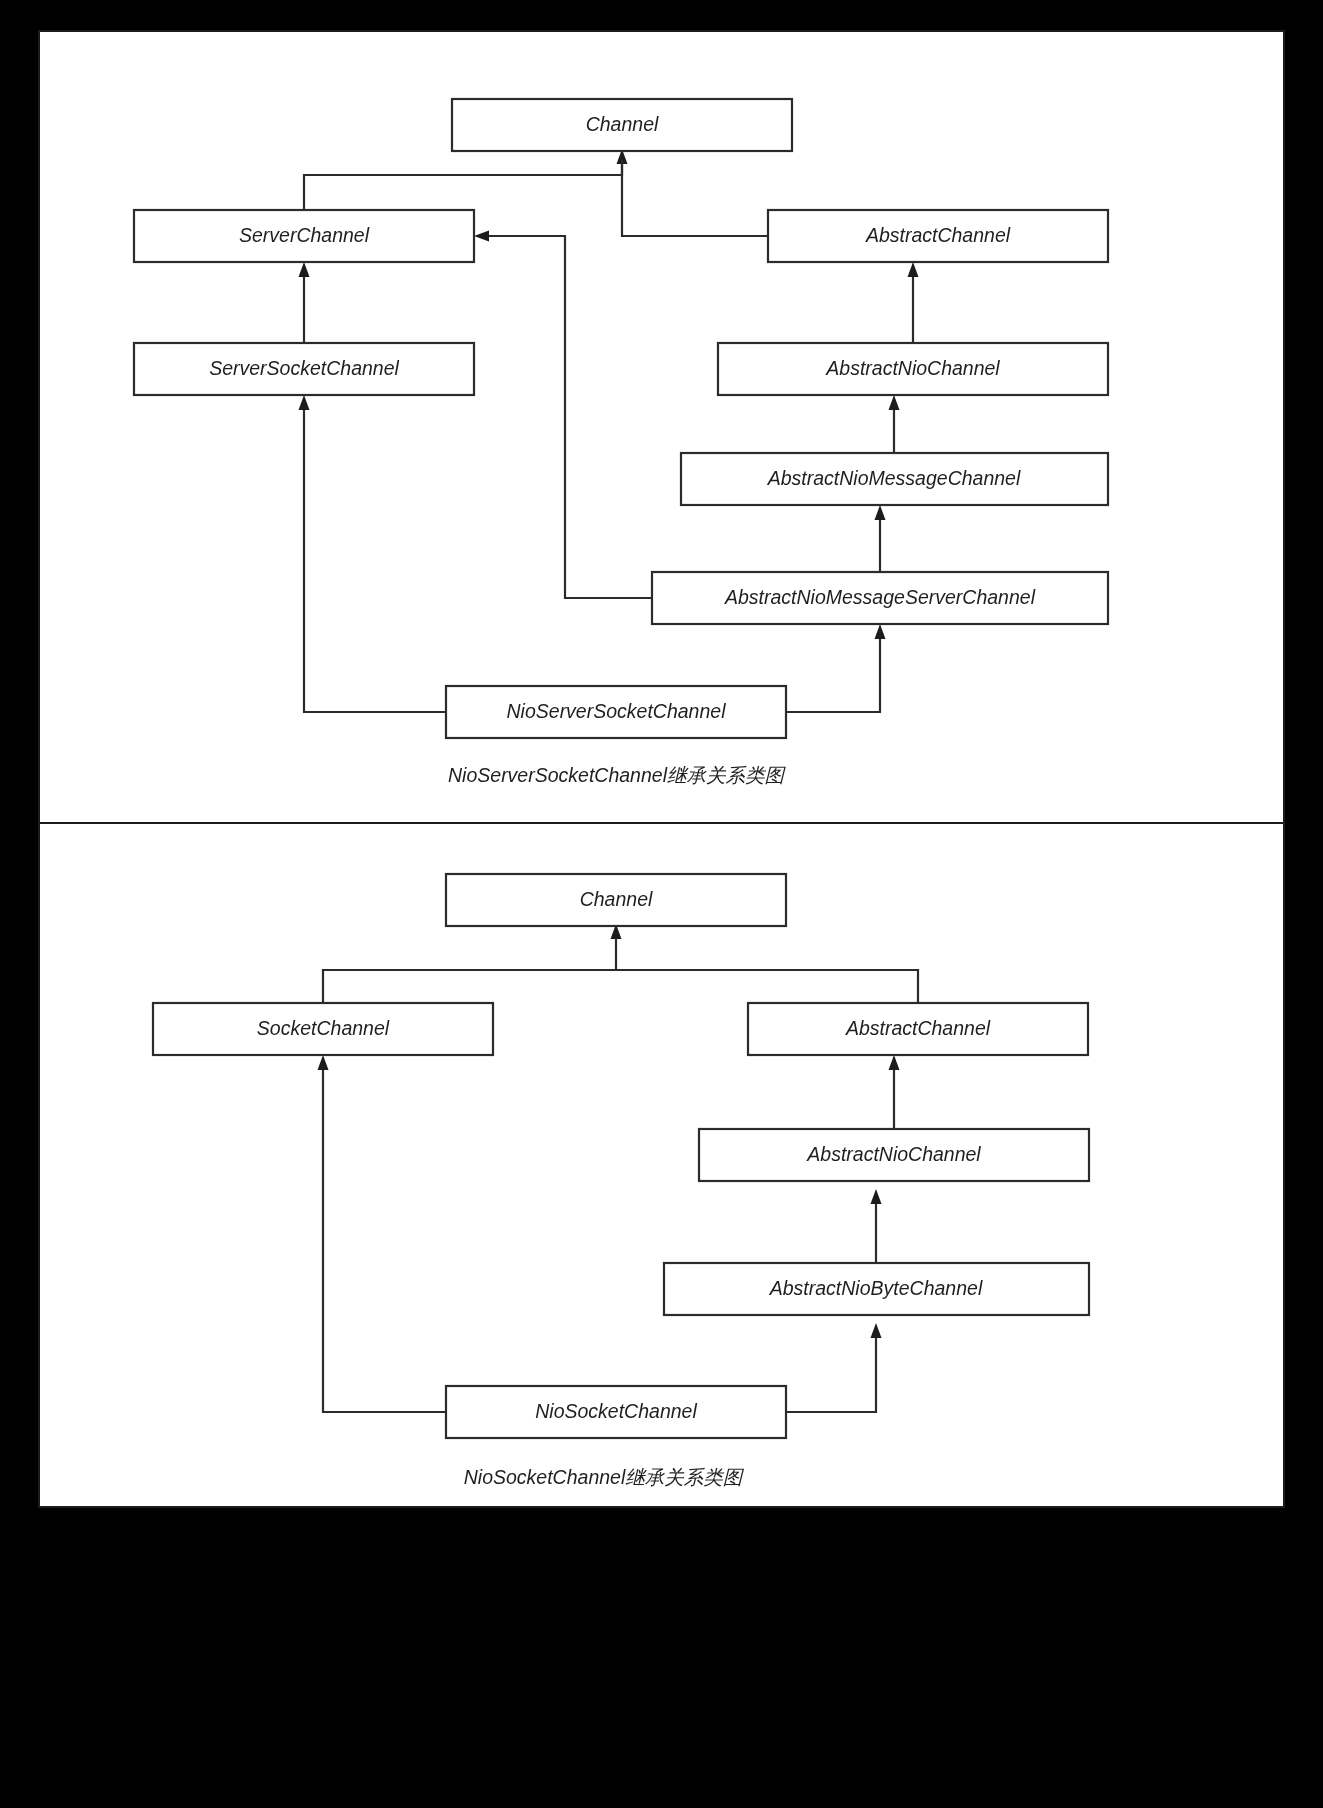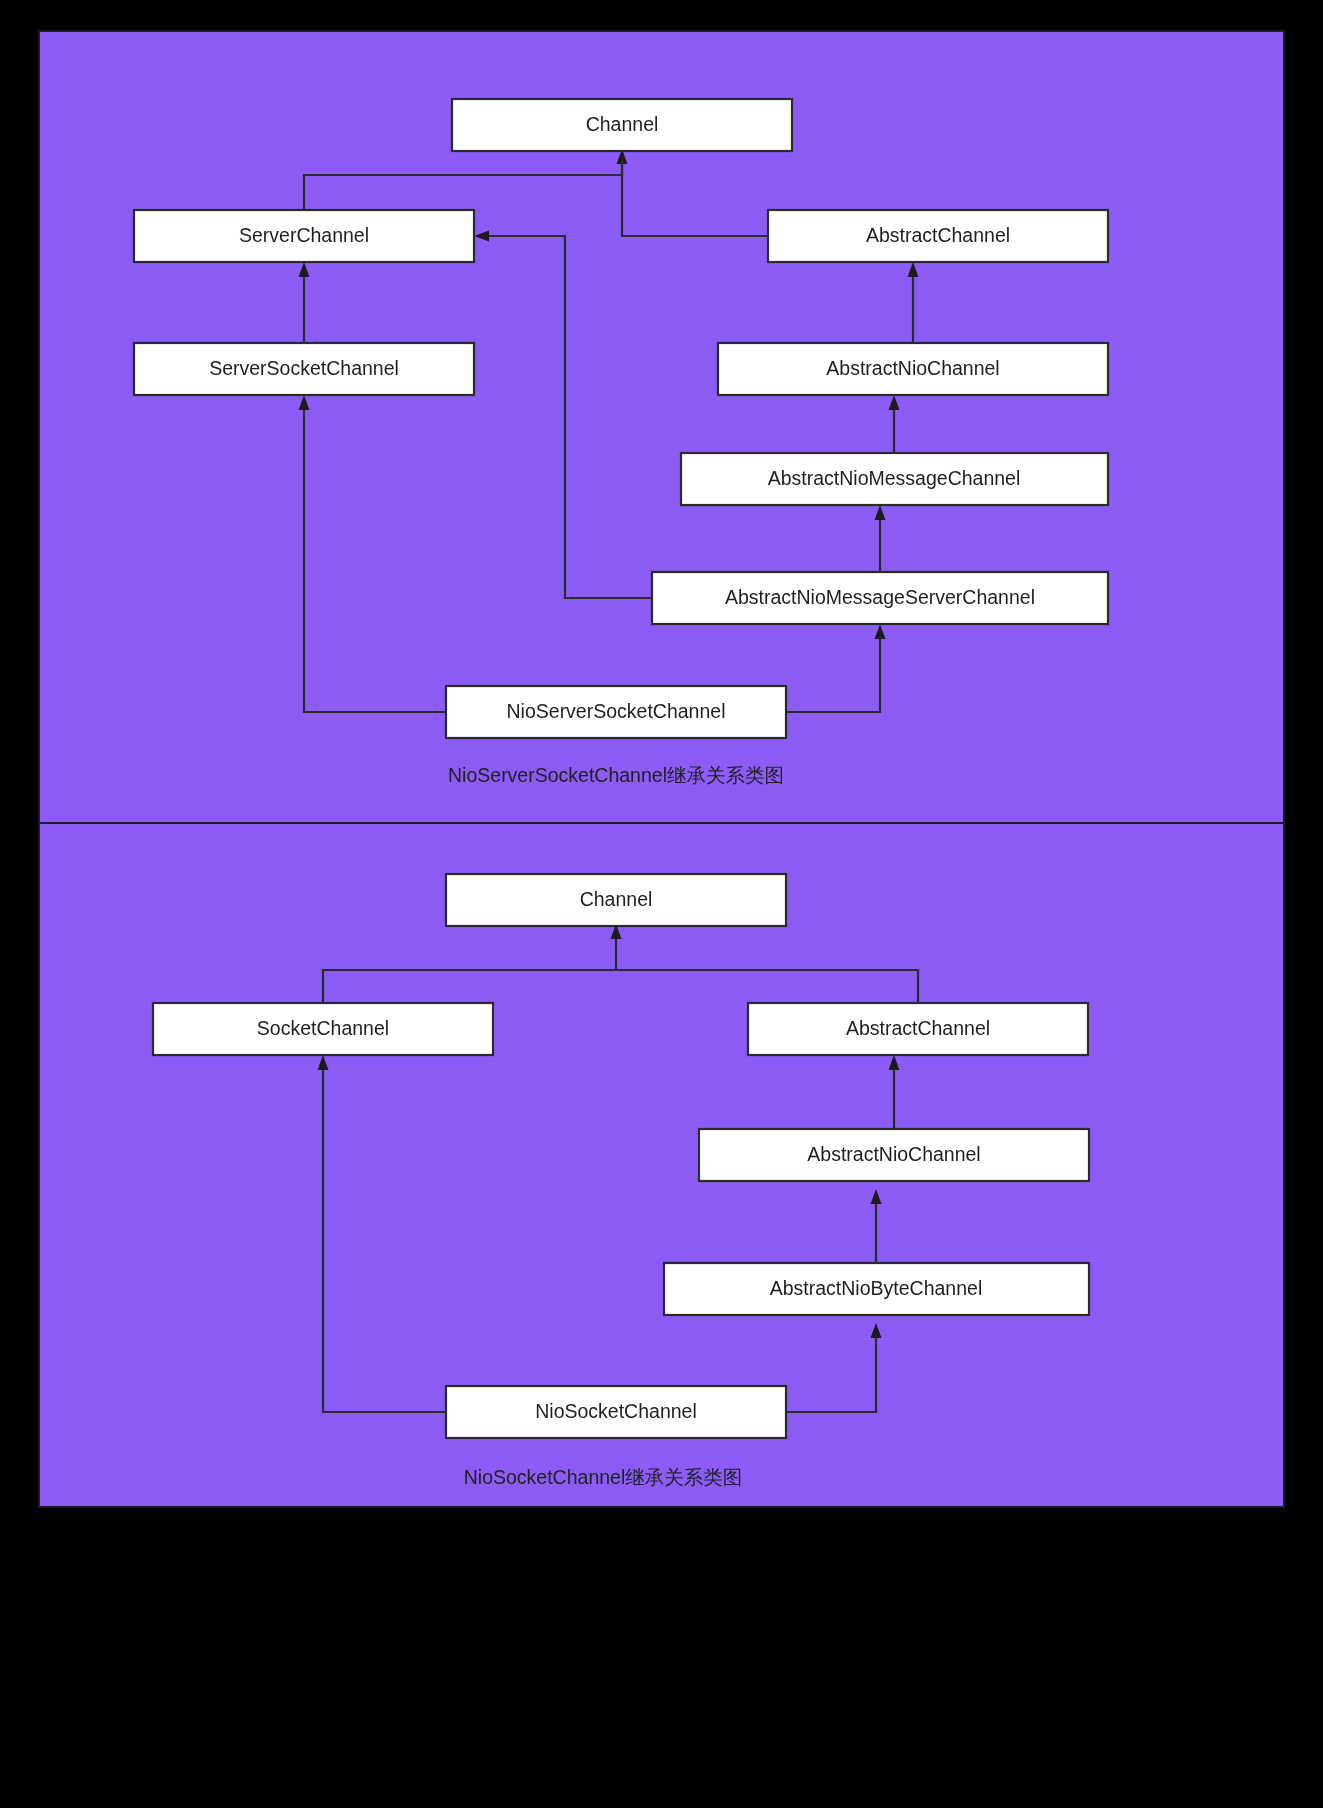--- a/index.html
+++ b/index.html
@@ -19,23 +19,24 @@
     height: 1808px;
     background: #000000;
     box-sizing: border-box;
   }
   #canvas {
     position: absolute;
     left: 38px;
     top: 30px;
     width: 1247px;
     height: 1478px;
-    background: #8b5cf6;
+    background: #ffffff;
     border: 2px solid #1c1c1c;
     box-sizing: border-box;
+    font-style: italic;
   }
   .diagram-svg {
     display: block;
     position: absolute;
     left: 0;
     top: 0;
   }
   .cls-box {
     fill: #ffffff;
     stroke: #2b2b2b;

